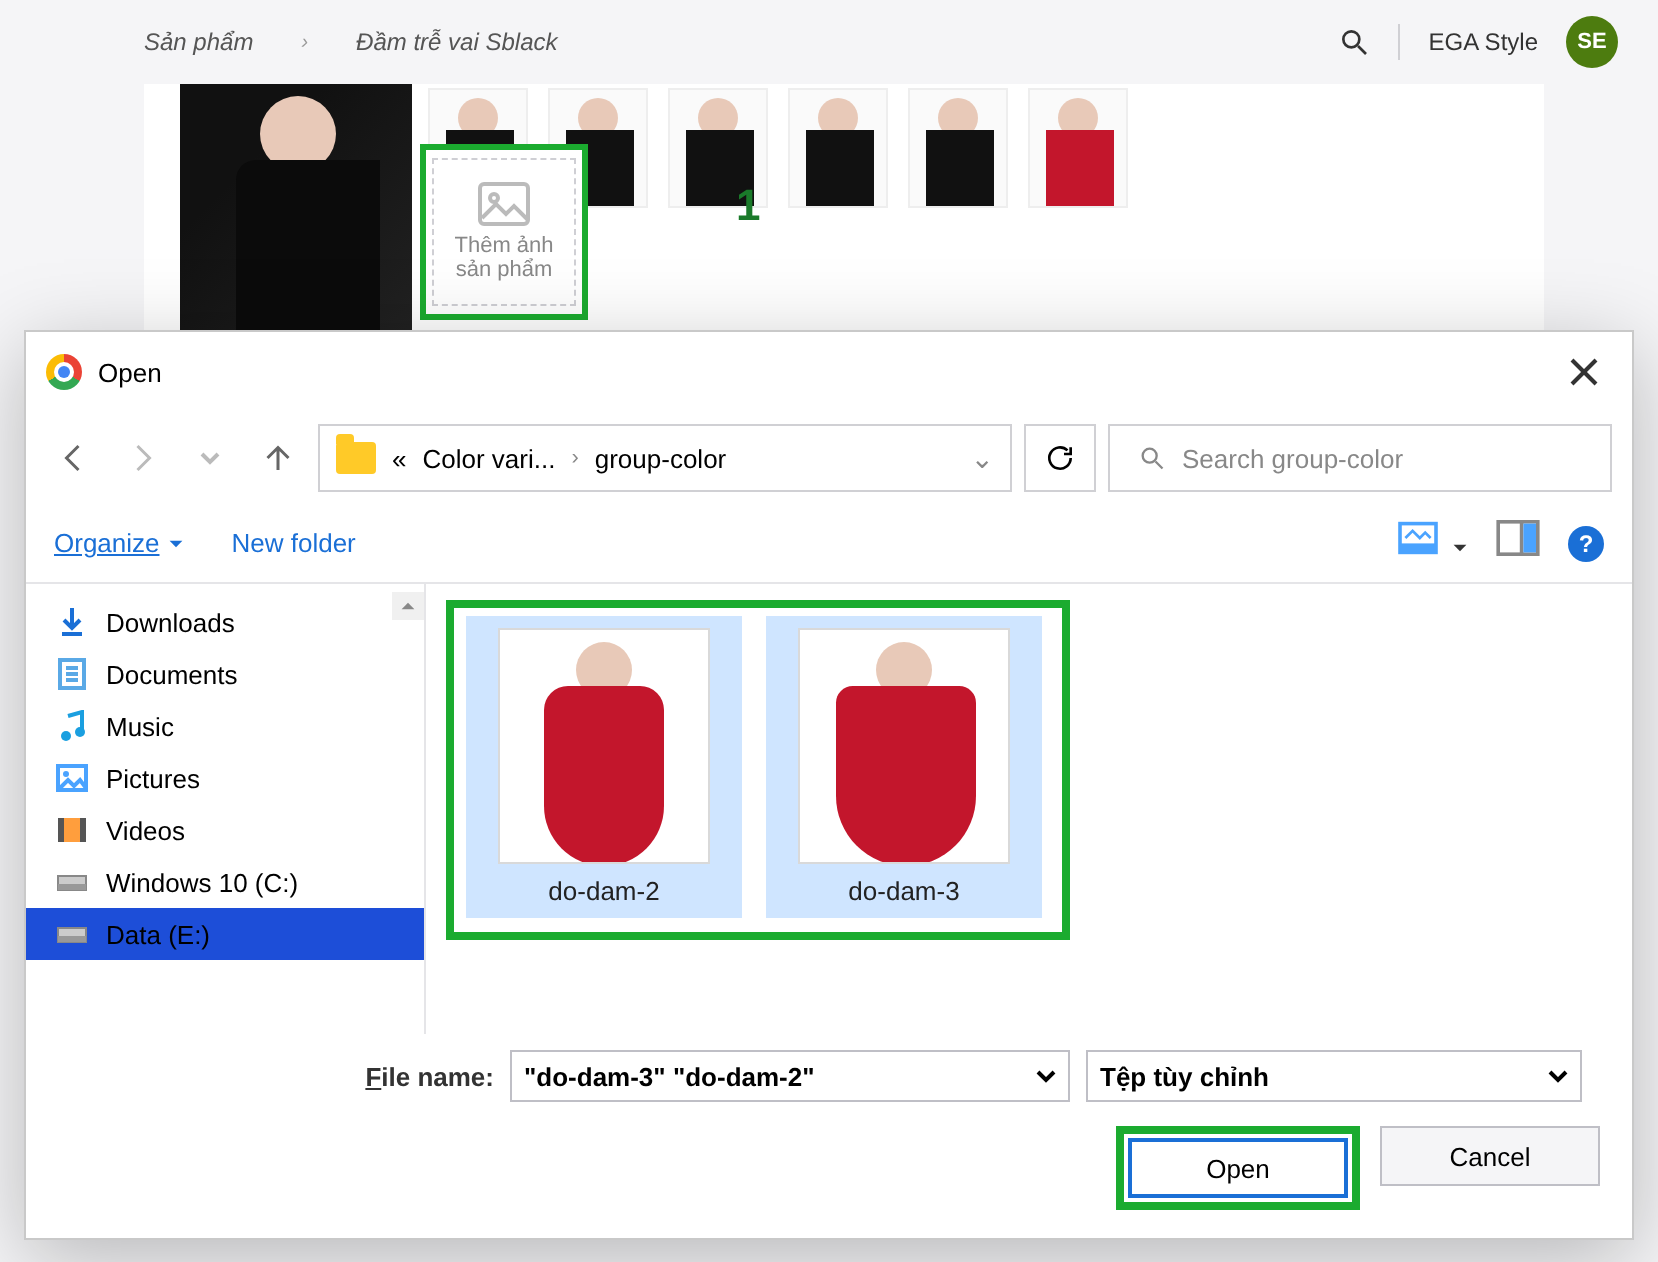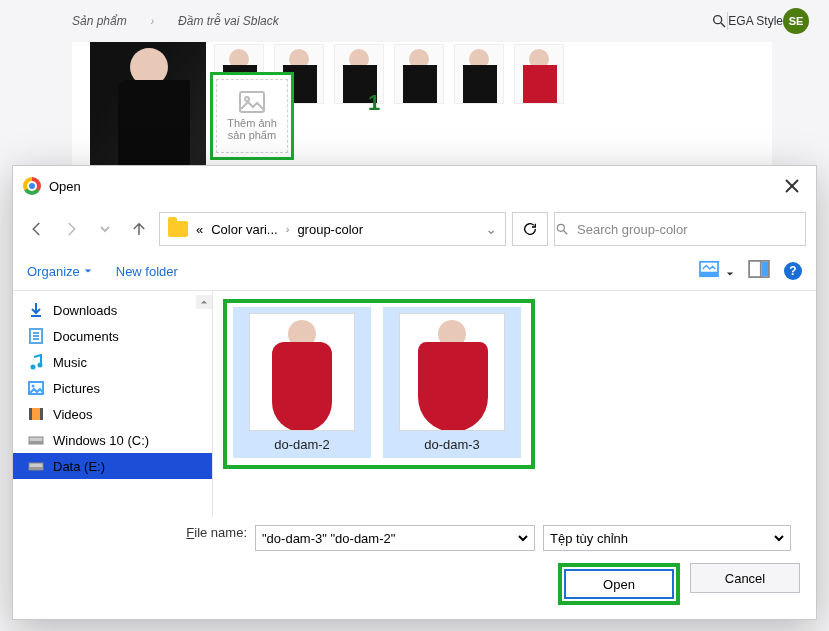--- a/index.html
+++ b/index.html
@@ -2,21 +2,21 @@
 <html><head>
 <meta charset="utf-8">
 <style>
 * { box-sizing: border-box; margin: 0; padding: 0; font-family: "Segoe UI", Arial, sans-serif; }
 body { background: #f5f5f7; width: 829px; height: 631px; position: relative; overflow: hidden; }
 
 
 .topbar { display: flex; align-items: center; justify-content: space-between; padding: 8px 20px 4px 72px; font-size: 12px; color: #555; }
 .breadcrumb { display: flex; gap: 24px; align-items: center; font-style: italic; }
 .breadcrumb span.sep { color: #999; font-size: 10px; }
-.topbar-right { display: flex; align-items: center; }
+.topbar-right { display: flex; align-items: center; gap: 14px; }
 .search-ic { width: 16px; height: 16px; color: #333; }
 .divider-v { width: 1px; height: 18px; background: #d0d0d4; }
 .brand { font-size: 12px; color: #333; }
 .avatar { width: 26px; height: 26px; border-radius: 50%; background: #4d7c0f; color: #fff; display: flex; align-items: center; justify-content: center; font-size: 11px; font-weight: 600; }
 
 .product-area { position: relative; margin: 4px 0 0 72px; background: #fff; width: 700px; height: 140px; padding: 0 18px; display: flex; gap: 8px; }
 .main-img { width: 116px; height: 130px; background: linear-gradient(135deg,#111 30%,#222); position: relative; overflow:hidden; }
 .main-img::before{content:"";position:absolute;left:40px;top:6px;width:38px;height:38px;border-radius:50%;background:#e8c9b8;}
 .main-img::after{content:"";position:absolute;left:28px;top:38px;width:72px;height:110px;background:#0b0b0b;border-radius:10px 0 0 0;}
 .thumbs { display: flex; gap: 10px; padding-top: 2px; }
@@ -42,25 +42,25 @@
 .close-x svg{width:14px;height:14px;}
 
 .dlg-nav { display:flex; align-items:center; gap:6px; padding:6px 10px 10px; }
 .nav-btn{width:28px;height:28px;display:flex;align-items:center;justify-content:center;color:#666;}
 .nav-btn.disabled{color:#bbb;}
 .path-box{flex:1;height:34px;border:1px solid #d0d0d4;display:flex;align-items:center;gap:8px;padding:0 8px;font-size:13px;}
 .folder-ic{width:20px;height:16px;background:#ffca28;border-radius:2px;position:relative;}
 .folder-ic::before{content:"";position:absolute;left:0;top:-4px;width:9px;height:5px;background:#ffca28;border-radius:2px 2px 0 0;}
 .chev{color:#888;font-size:11px;}
 .refresh-box{width:36px;height:34px;border:1px solid #d0d0d4;display:flex;align-items:center;justify-content:center;}
-.search-box{width:252px;height:34px;border:1px solid #d0d0d4;display:flex;align-items:center;gap:8px;padding:0 0;color:#888;font-size:13px;}
+.search-box{width:252px;height:34px;border:1px solid #d0d0d4;display:flex;align-items:center;gap:8px;padding:0 14px;color:#888;font-size:13px;}
 
 .dlg-toolbar{display:flex;align-items:center;justify-content:space-between;padding:4px 14px 8px;border-bottom:1px solid #e5e5e8;}
 .tl-left{display:flex;gap:24px;font-size:13px;}
-.org{color:#1a6fd6;display:flex;align-items:center;gap:4px;}
+.org{color:#1a6fd6;display:flex;align-items:center;gap:4px;text-decoration:underline;}
 .newf{color:#1a6fd6;}
 .tl-right{display:flex;align-items:center;gap:14px;}
 .view-ic{width:22px;height:18px;}
 .help-ic{width:18px;height:18px;border-radius:50%;background:#1a6fd6;color:#fff;display:flex;align-items:center;justify-content:center;font-size:12px;font-weight:700;}
 
 .dlg-body{flex:1;display:flex;overflow:hidden;}
 .sidebar{width:200px;border-right:1px solid #e5e5e8;padding:6px 0;font-size:13px;overflow:hidden;position:relative;}
 .side-item{display:flex;align-items:center;gap:8px;padding:5px 14px;}
 .side-item.selected{background:#1d4ed8;}
 .side-ic{width:18px;height:16px;display:flex;align-items:center;justify-content:center;}
@@ -70,21 +70,21 @@
 .sel-box{position:absolute;left:10px;top:8px;width:312px;height:170px;border:4px solid #1bab2f;}
 .file-item{position:absolute;width:138px;display:flex;flex-direction:column;align-items:center;gap:6px;padding:6px;background:#cfe5ff;}
 .file-item .pic{width:106px;height:118px;background:#fff;border:1px solid #d9d9d9;position:relative;overflow:hidden;}
 .pic .hd{position:absolute;left:38px;top:6px;width:28px;height:28px;border-radius:50%;background:#e8c9b8;}
 .pic .bd{position:absolute;left:22px;top:28px;width:60px;height:90px;background:#c3162c;border-radius:12px 12px 30px 30px;}
 .file-item .fn{font-size:13px;color:#222;}
 .f1{left:20px;top:16px;}
 .f2{left:170px;top:16px;}
 
 .dlg-bottom{padding:8px 14px 14px;display:flex;flex-direction:column;gap:12px;}
-.row-fn{display:flex;gap:8px;}
+.row-fn{display:flex;align-items:center;gap:8px;font-weight:bold;}
 .lbl{font-size:13px;color:#333;width:220px;text-align:right;}
 .fn-input{flex:0 0 280px;height:26px;border:1px solid #bfbfc6;padding:0 6px;font-size:13px;display:flex;align-items:center;justify-content:space-between;}
 .filt{flex:0 0 248px;height:26px;border:1px solid #bfbfc6;padding:0 6px;font-size:13px;display:flex;align-items:center;justify-content:space-between;}
 .row-btn{display:flex;justify-content:flex-end;gap:10px;padding-right:2px;}
 .btn{width:110px;height:30px;border:1px solid #bfbfc6;background:#f5f5f7;font-size:13px;display:flex;align-items:center;justify-content:center;}
 .btn.open{border:2px solid #1a6fd6;background:#fff;}
 .open-wrap{border:4px solid #1bab2f;padding:2px;}
 .underline-first::first-letter{text-decoration:underline;}
 
 svg { stroke: currentColor; fill: none; stroke-width: 2; }

